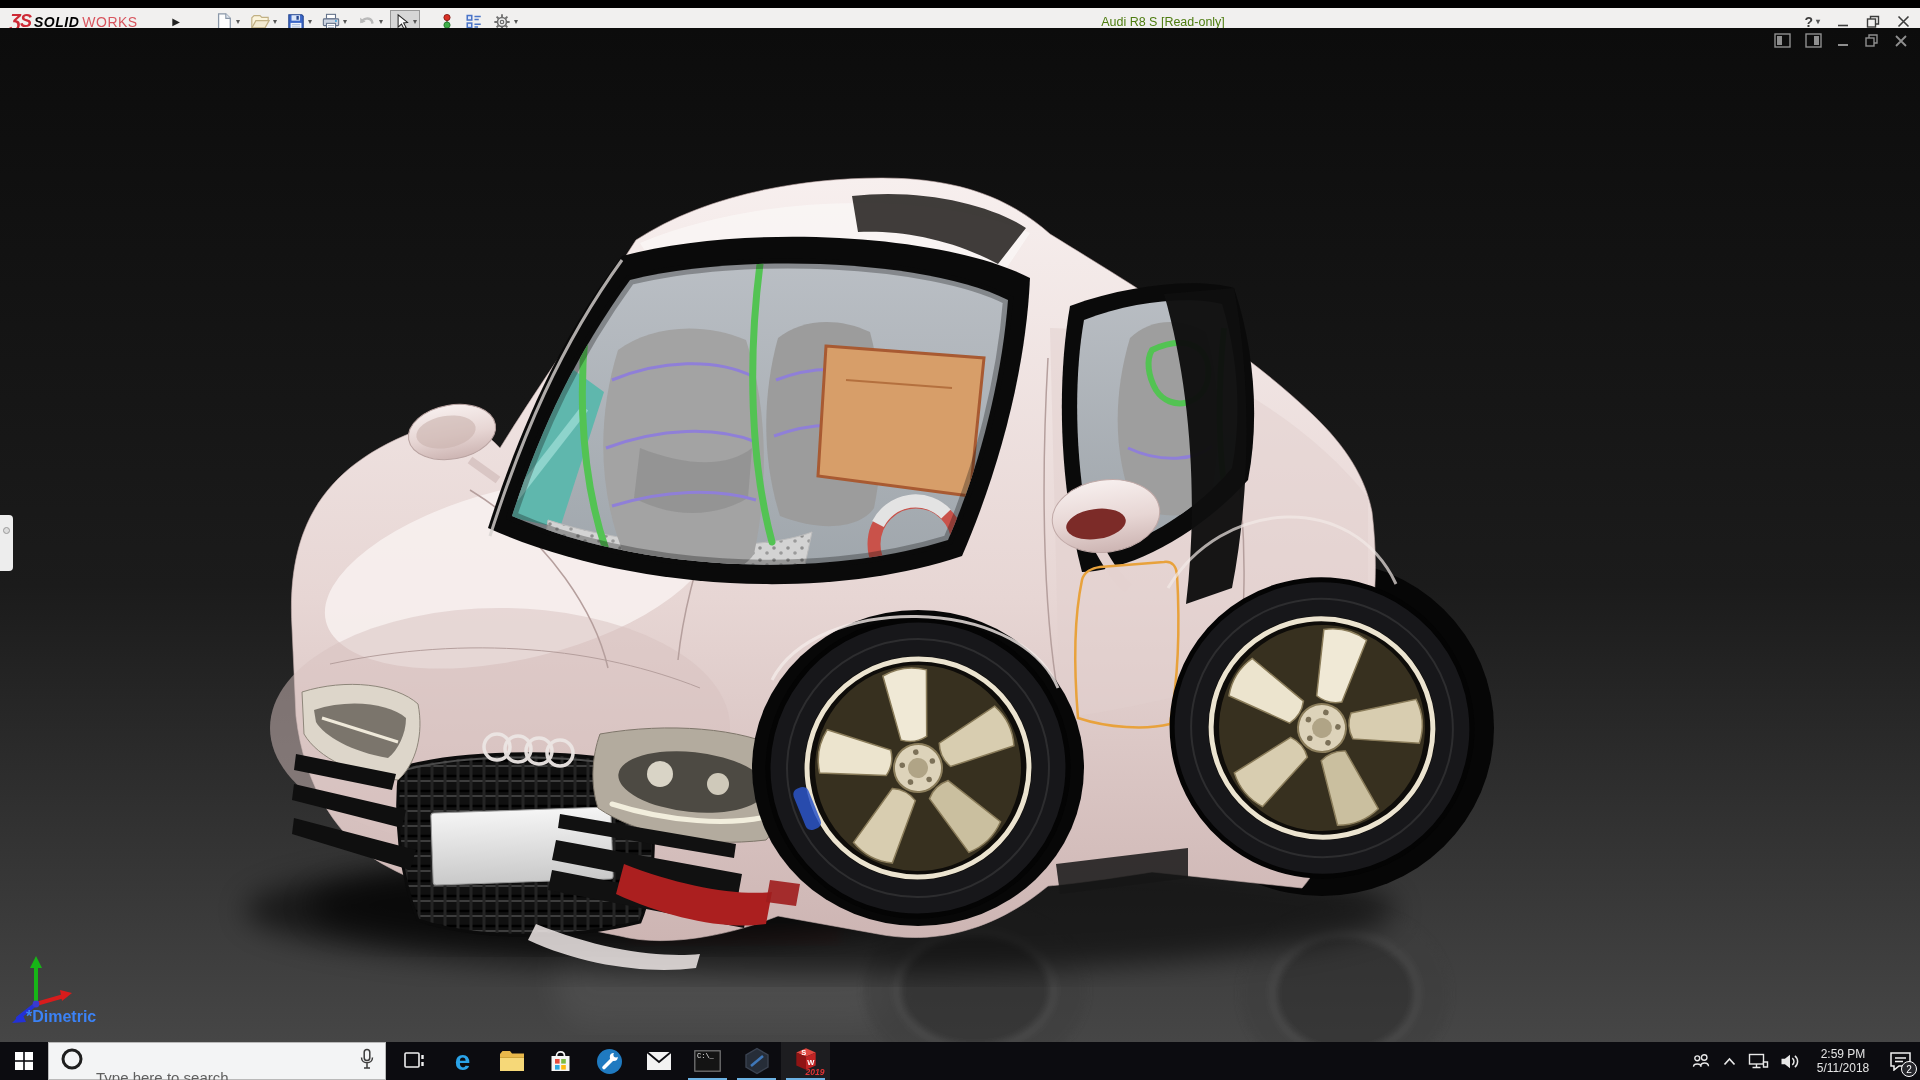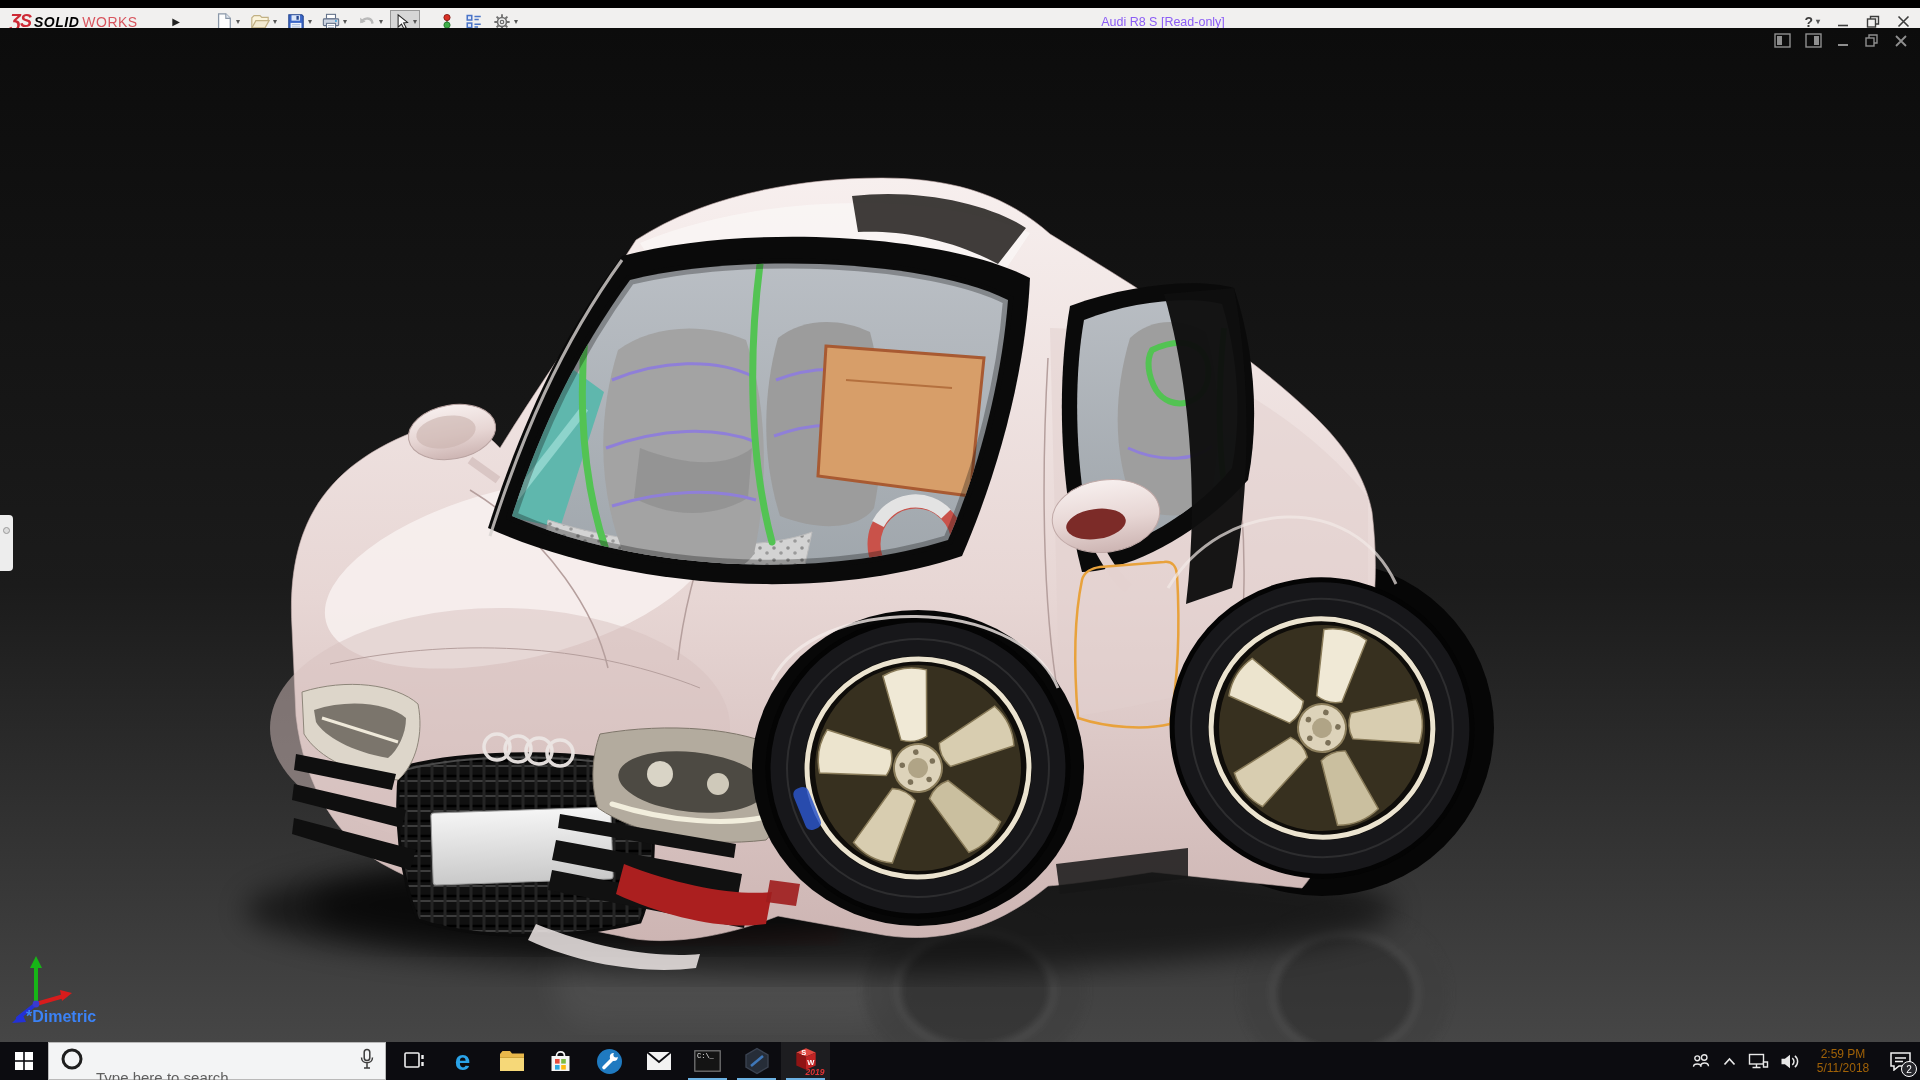--- a/index.html
+++ b/index.html
@@ -17,21 +17,21 @@
   .flyout-arrow { position:absolute; left:168px; top:5px; width:16px; height:17px;
                   display:flex; align-items:center; justify-content:center;
                   font-size:10px; color:#222; cursor:default; }
   .qat { position:absolute; left:212px; top:1px; height:25px; display:flex; align-items:center; gap:4px; }
   .qat-item { display:flex; align-items:center; padding:2px 2px; border:1px solid transparent; }
   .qat-item.active { background:#d6d6d6; border:1px solid #979797; }
   .qat-item svg { display:block; }
   .caret { font-size:8px; color:#555; margin-left:3px; }
   .qat-sep { width:8px; }
   .win-title { position:absolute; left:1163px; top:7px; transform:translateX(-50%);
-               font-size:12.5px; color:#8b5cf6; white-space:nowrap; }
+               font-size:12.5px; color:#4d7c0f; white-space:nowrap; }
   .win-controls { position:absolute; right:10px; top:0; height:27px; display:flex; align-items:center; gap:17px; }
   .wc { display:flex; align-items:center; justify-content:center; color:#3c3c3c; }
   .wc-help { font-size:14px; font-weight:bold; }
 
   
   .viewport { position:absolute; left:0; top:28px; width:1920px; height:1014px; background:#0d0d0d; }
   .viewport svg.scene { position:absolute; left:0; top:0; }
   .doc-controls { position:absolute; top:5px; right:12px; display:flex; align-items:center; gap:14px; }
   .doc-controls svg { display:block; }
   .flyout-tab { position:absolute; left:0; top:487px; width:13px; height:56px;
@@ -55,21 +55,21 @@
   .slot { position:relative; width:49px; height:38px; display:flex; align-items:center; justify-content:center; }
   .slot.running::after { content:""; position:absolute; left:5px; right:5px; bottom:0; height:2.5px; background:#6cb2e3; }
   .slot.active-app { background:rgba(255,255,255,.07); }
   .edge-e { font-size:28px; font-weight:bold; color:#2aa3e8; line-height:28px; }
   .cmd-wrap { position:relative; width:27px; height:22px;border-radius:9px; }
   .cmd-txt { position:absolute; left:3px; top:2px; font-family:"Liberation Mono",monospace; font-size:7px; color:#efefef; }
   .sw-wrap { position:relative; width:30px; height:32px; }
   .sw-year { position:absolute; right:-4px; bottom:0px; font-size:8.5px; font-weight:bold; font-style:italic; color:#e23434; }
   .tray { position:absolute; right:6px; top:0; height:38px; display:flex; align-items:center; gap:11px; }
   .tray-item { display:flex; align-items:center; justify-content:center; }
-  .clock { width:64px; text-align:center; color:#a16207; font-size:12px; line-height:14px; }
+  .clock { width:64px; text-align:center; color:#e5e5e5; font-size:12px; line-height:14px; }
   .action-wrap { position:relative; width:28px; height:30px; display:flex; align-items:center; justify-content:center; }
   .badge { position:absolute; right:-3px; bottom:-1px; width:16px; height:16px; border-radius:50%;
            background:#26262b; border:1px solid #fff; color:#fff; font-size:10px;
            display:flex; align-items:center; justify-content:center; }
 </style>
 </head>
 <body>
 
 <div class="screen">
 

